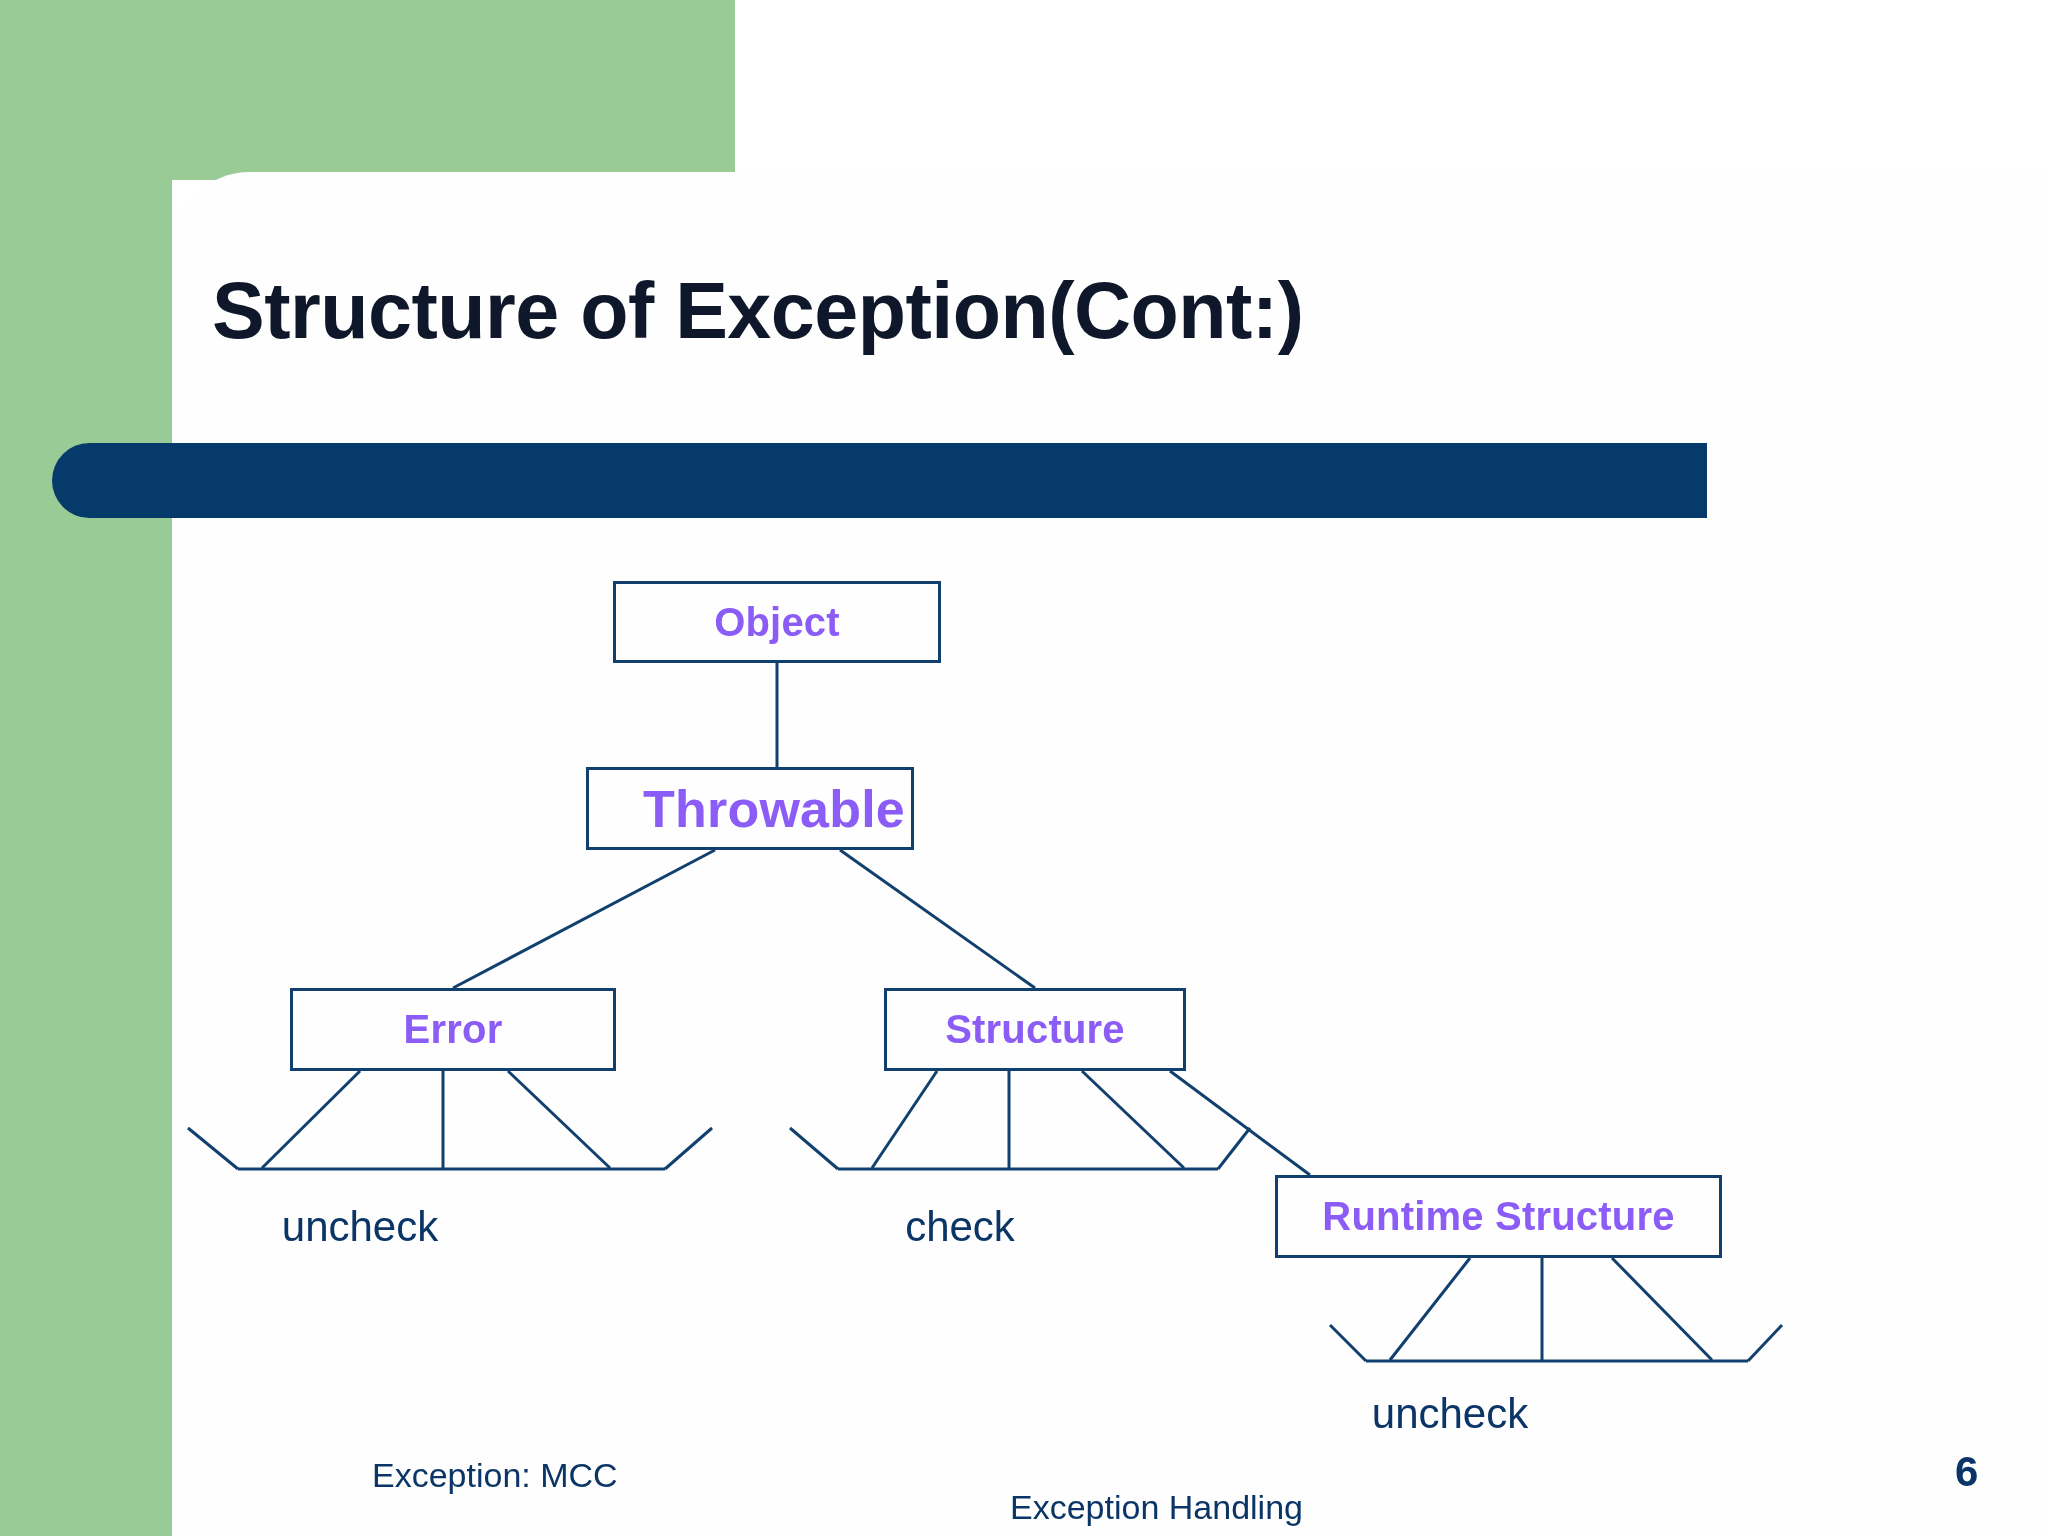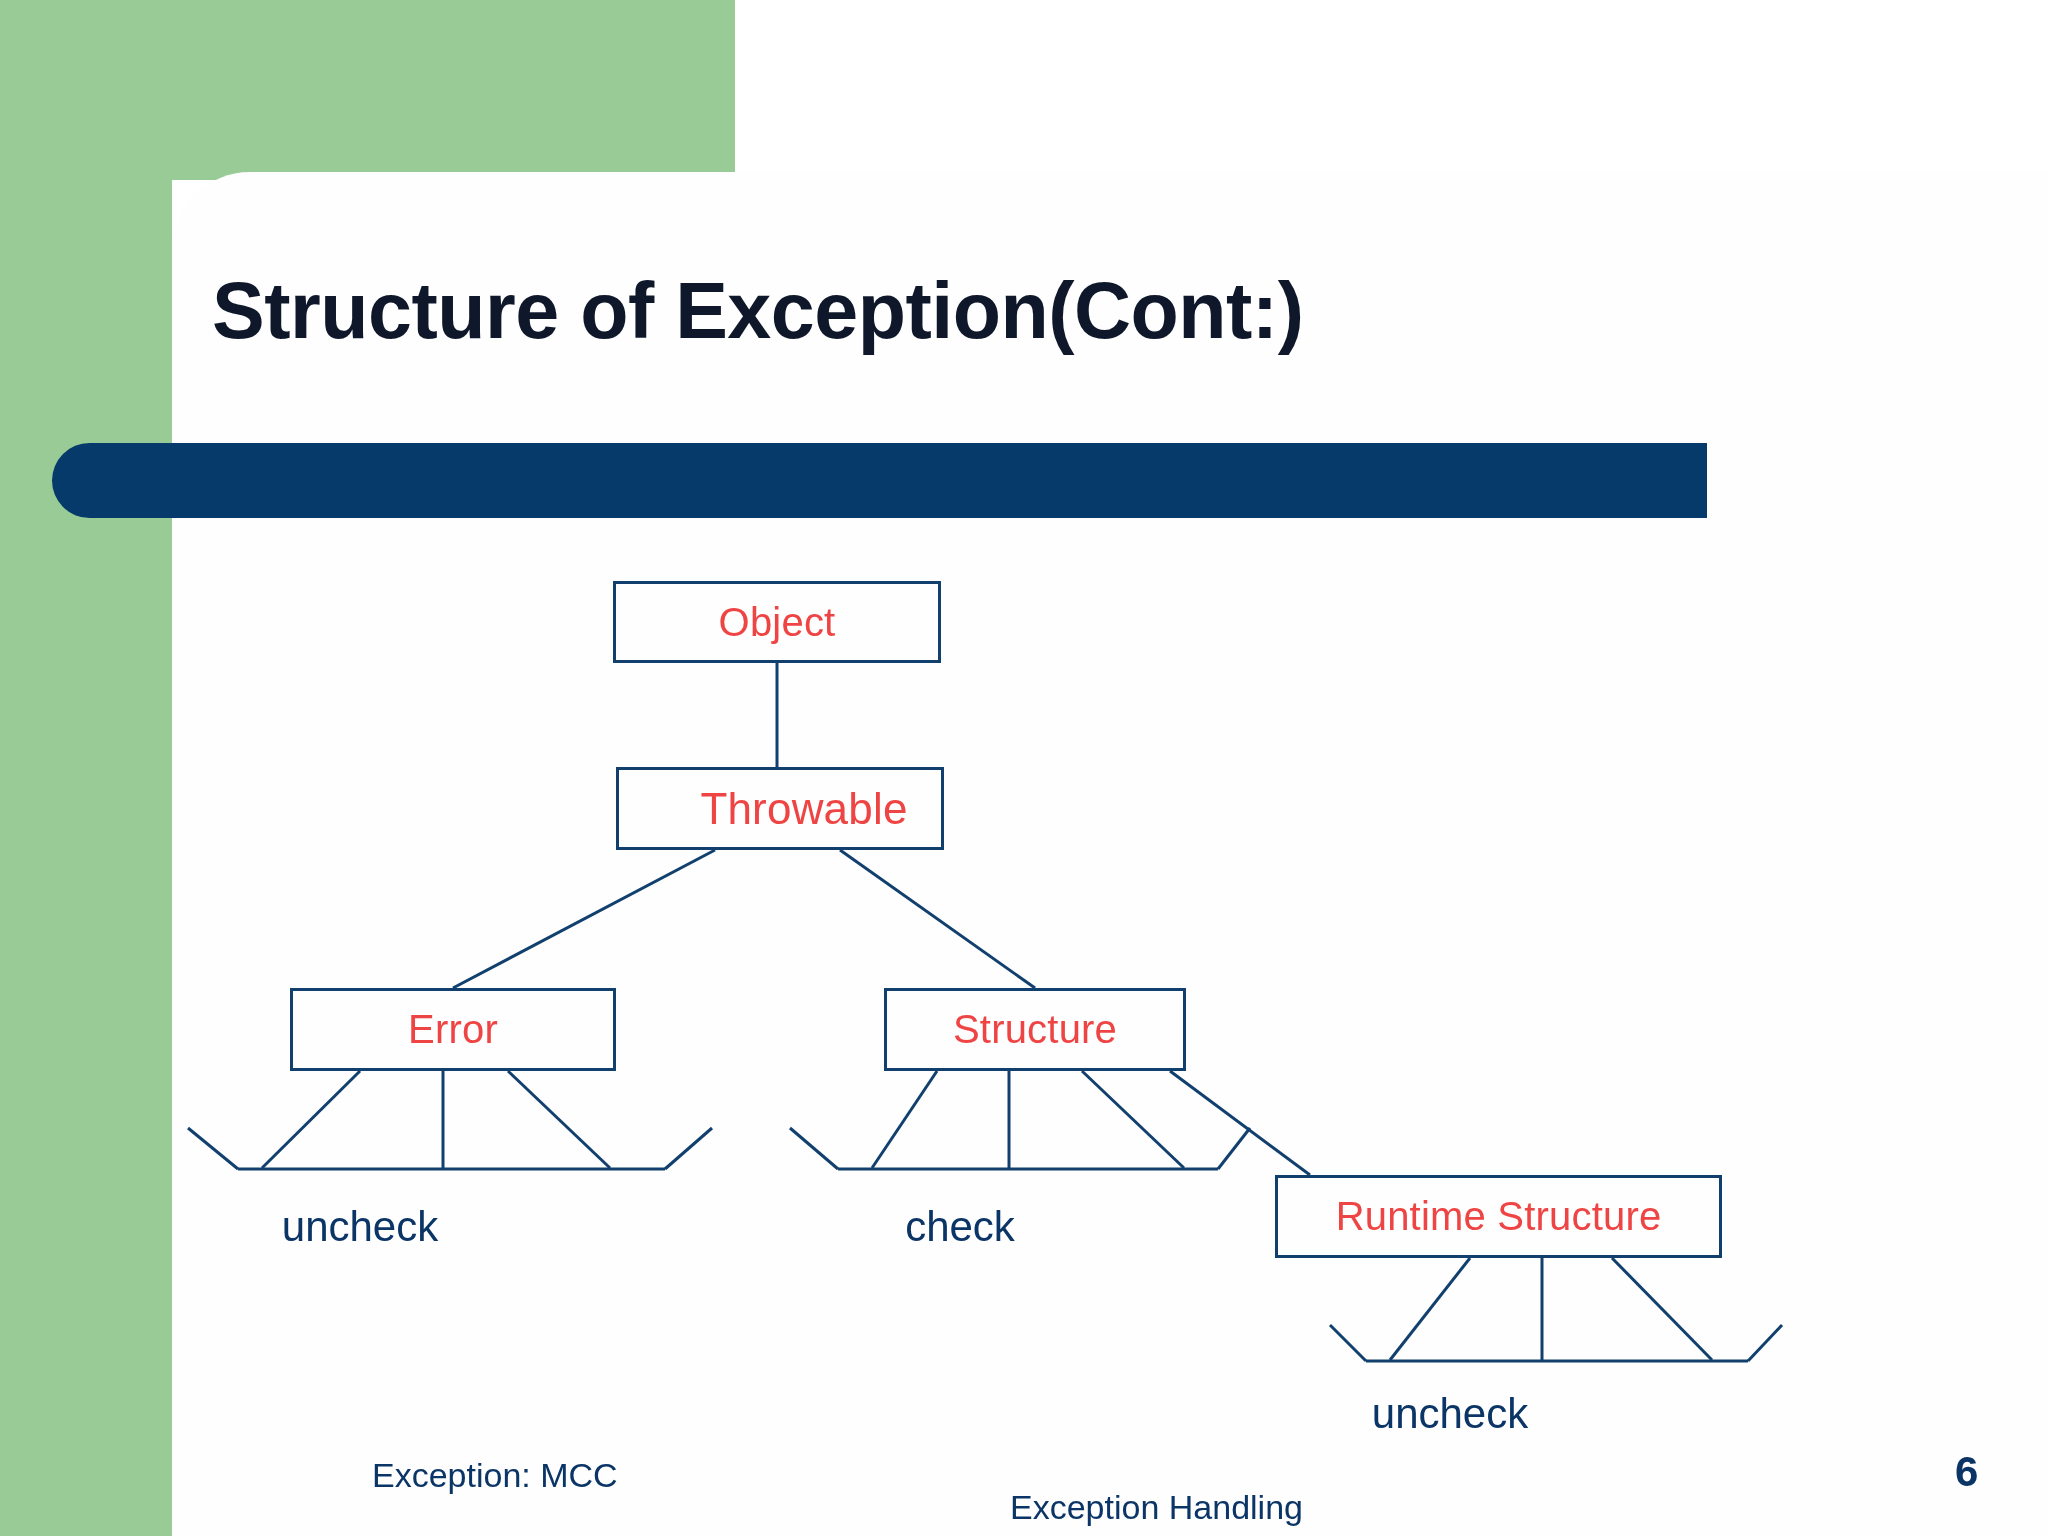--- a/index.html
+++ b/index.html
@@ -79,30 +79,30 @@
     top: 0;
     width: 2048px;
     height: 1536px;
     pointer-events: none;
   }
   .node {
     position: absolute;
     box-sizing: border-box;
     border: 3px solid #12406e;
     background: transparent;
-    color: #ef4444;
-    font-weight: normal;
+    color: #8b5cf6;
+    font-weight: bold;
     display: flex;
     align-items: center;
     justify-content: center;
     text-align: center;
     letter-spacing: 0.2px;
   }
   .node.object     { left: 613px;  top: 581px;  width: 328px; height: 82px;  font-size: 40px; }
-  .node.throwable  { left: 616px;  top: 767px;  width: 328px; height: 83px;  font-size: 44px; padding-left: 48px; }
+  .node.throwable  { left: 586px;  top: 767px;  width: 328px; height: 83px;  font-size: 52px; padding-left: 48px; }
   .node.error      { left: 290px;  top: 988px;  width: 326px; height: 83px;  font-size: 40px; }
   .node.exception  { left: 884px;  top: 988px;  width: 302px; height: 83px;  font-size: 40px; }
   .node.runtime    { left: 1275px; top: 1175px; width: 447px; height: 83px;  font-size: 40px; }
 
   .leaf-label {
     position: absolute;
     color: #0b3566;
     font-size: 42px;
     font-weight: normal;
     text-align: center;

